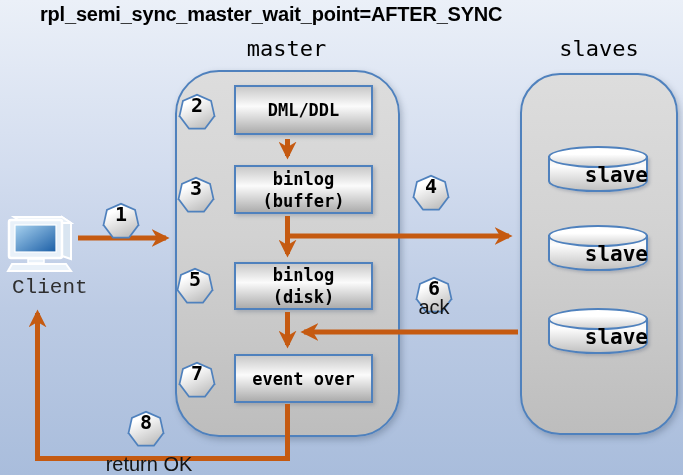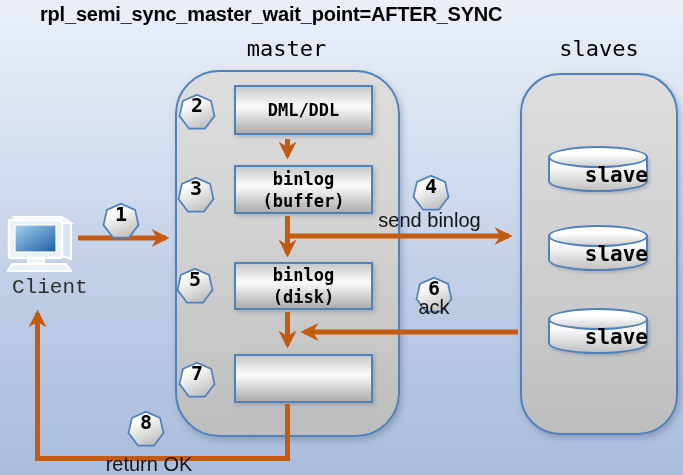--- a/index.html
+++ b/index.html
@@ -77,20 +77,21 @@
   </div>
   <div class="fbox" style="top:165px;height:45px;">
     <div>binlog</div>
     <div>(buffer)</div>
   </div>
   <div class="fbox" style="top:262px;height:44px;">
     <div>binlog</div>
     <div>(disk)</div>
   </div>
   <div class="fbox" style="top:354px;height:45px;">
+    <div>event over</div>
   </div>
 
   <div class="cyl" style="top:146px;">
     <div class="body"></div>
     <div class="top"></div>
     <div class="lbl">slave</div>
   </div>
   <div class="cyl" style="top:225px;">
     <div class="body"></div>
     <div class="top"></div>
@@ -169,17 +170,16 @@
     <div class="shape"></div>
       <div class="fillin"></div>
     <div class="n">7</div>
   </div>
   <div class="badge" style="left:126px;top:410px;">
     <div class="shape"></div>
       <div class="fillin"></div>
     <div class="n">8</div>
   </div>
 
-  <div class="elabel send">send binlog</div>
   <div class="elabel ack">ack</div>
   <div class="elabel rok">return OK</div>
 
 </div>
 
 </body></html>

